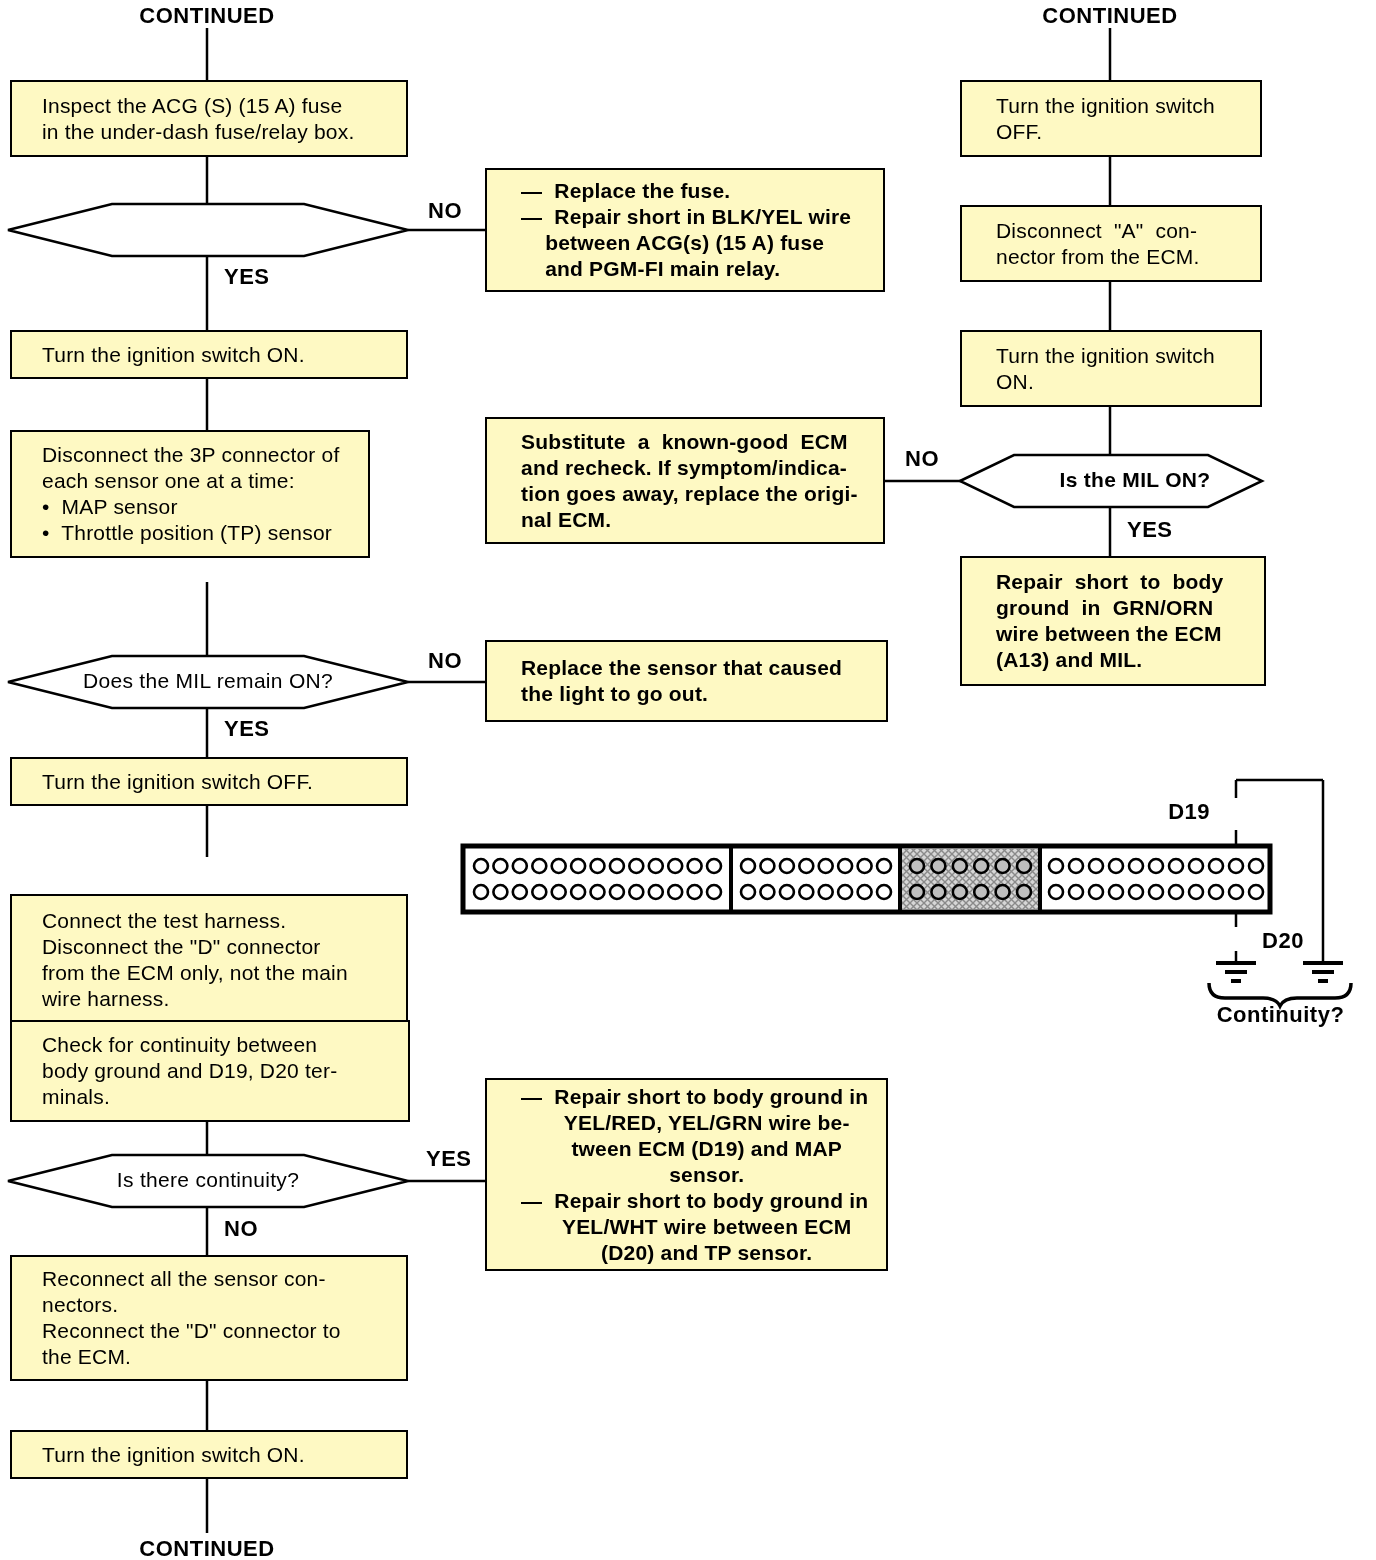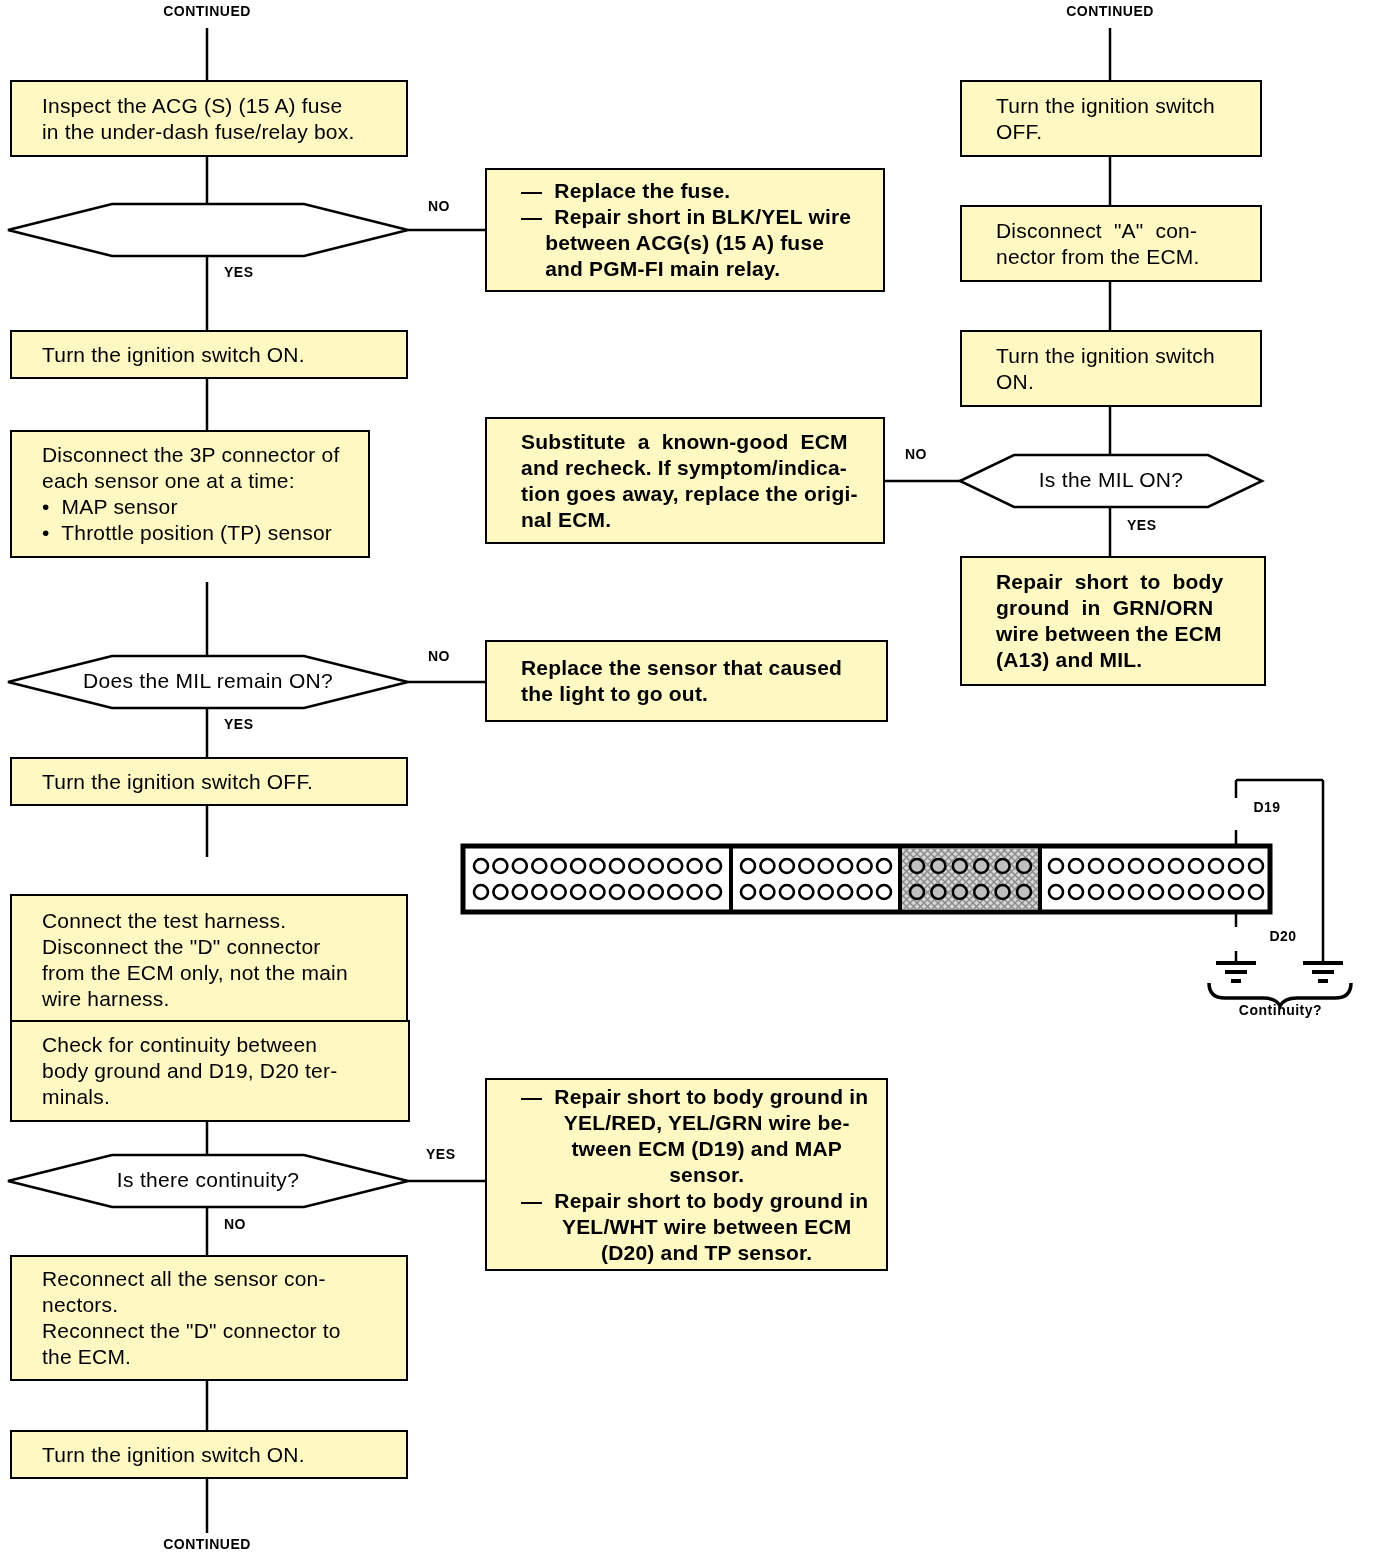--- a/index.html
+++ b/index.html
@@ -13,21 +13,21 @@
     box-sizing:border-box; display:flex; align-items:center;
     white-space:pre-wrap; font-size:21px; line-height:26px;
     padding:6px 8px 6px 30px; z-index:2; letter-spacing:0.2px;
   }
   .bold { font-weight:bold; }
   .hex-label {
     position:absolute; text-align:center; font-size:21px; z-index:2;
     letter-spacing:0.3px; white-space:nowrap;
   }
   .tag {
-    position:absolute; font-weight:bold; font-size:14px; z-index:2;
+    position:absolute; font-weight:bold; font-size:22px; z-index:2;
     letter-spacing:0.5px; white-space:nowrap;
   }
   .tag-center { text-align:center; }
 </style>
 </head>
 <body>
 
 <div id="canvas">
 
   <svg id="flow-lines" width="1376" height="1560" viewBox="0 0 1376 1560">
@@ -246,31 +246,31 @@
 
   <div class="box" style="left:960px; top:80px; width:302px; height:77px; padding-left:34px;">Turn the ignition switch
 OFF.</div>
 
   <div class="box" style="left:960px; top:205px; width:302px; height:77px; padding-left:34px;">Disconnect  "A"  con-
 nector from the ECM.</div>
 
   <div class="box" style="left:960px; top:330px; width:302px; height:77px; padding-left:34px;">Turn the ignition switch
 ON.</div>
 
-  <div class="hex-label" style="left:960px; top:468px; width:302px;">Is the MIL ON?</div>
+  <div class="hex-label" style="left:984px; top:468px; width:302px;font-weight:bold;">Is the MIL ON?</div>
   <div class="tag" style="left:905px; top:446px;">NO</div>
   <div class="tag" style="left:1127px; top:517px;">YES</div>
 
   <div class="box bold" style="left:485px; top:417px; width:400px; height:127px; padding-left:34px;">Substitute  a  known-good  ECM
 and recheck. If symptom/indica-
 tion goes away, replace the origi-
 nal ECM.</div>
 
   <div class="box bold" style="left:960px; top:556px; width:306px; height:130px; padding-left:34px;">Repair  short  to  body
 ground  in  GRN/ORN
 wire between the ECM
 (A13) and MIL.</div>
 
-  <div class="tag tag-center" style="left:1232px; top:799px; width:70px;">D19</div>
+  <div class="tag tag-center" style="left:1140px; top:799px; width:70px;text-align:right;">D19</div>
   <div class="tag tag-center" style="left:1248px; top:928px; width:70px;">D20</div>
   <div class="tag tag-center" style="left:1208px; top:1002px; width:145px;">Continuity?</div>
 
 </div>
 
 </body></html>

